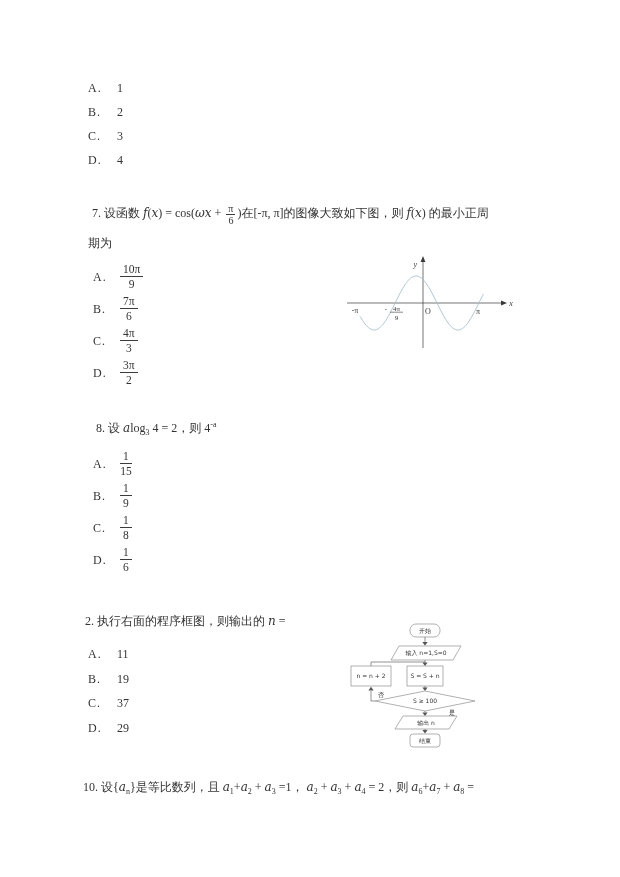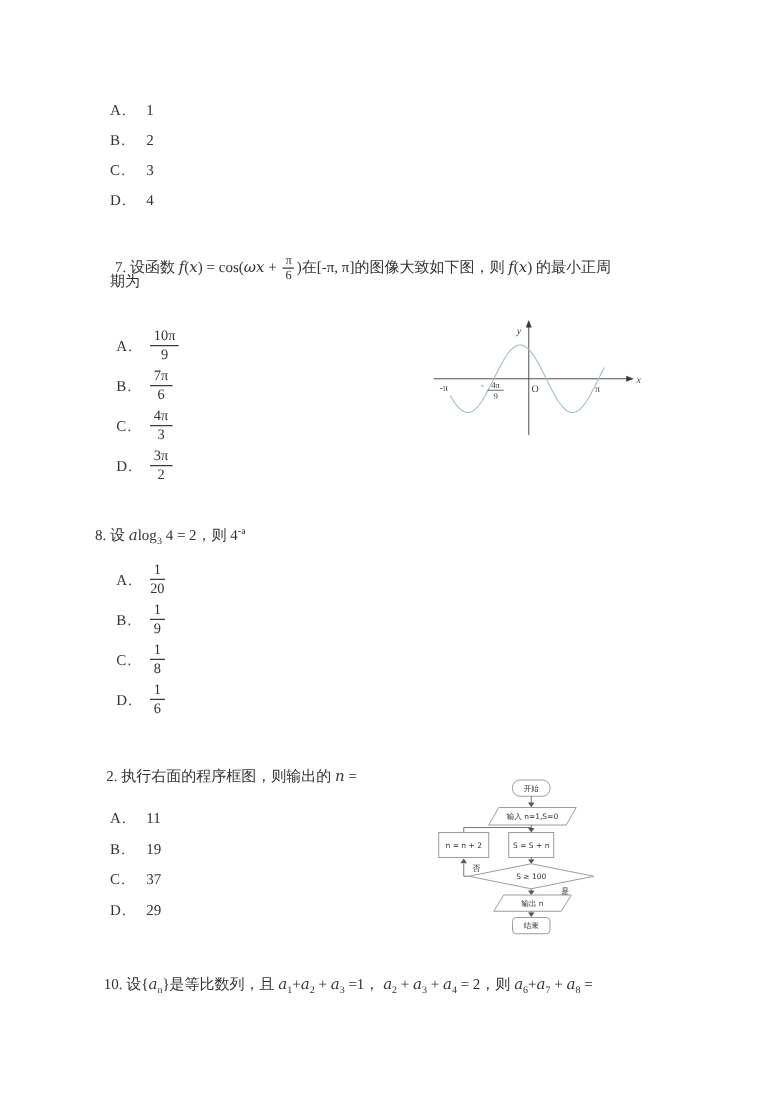--- a/index.html
+++ b/index.html
@@ -50,21 +50,21 @@
   <div class="opt">
     <span class="letter">D.</span>
     <span class="val">4</span>
   </div>
 </div>
 
 <div class="abs stem" style="left:92px;top:203px;width:480px"><span>7.  设函数 </span><i>f</i><span>(</span><i>x</i><span>) = cos(</span><i>ωx</i><span> + </span><span class="ifrac">
       <span class="fn">π</span>
       <span class="fd">6</span>
     </span><span>)在[-π,  π]的图像大致如下图，则 </span><i>f</i><span>(</span><i>x</i><span>) 的最小正周</span></div>
-<div class="abs stem" style="left:88px;top:216px">期为</div>
+<div class="abs stem" style="left:88px;top:234px">期为</div>
 
 <div class="abs opts r32" style="left:93px;top:261px">
   <div class="opt">
     <span class="letter">A.</span>
     <span class="vfrac">
         <span class="fn">10π</span>
         <span class="fd">9</span>
       </span>
   </div>
   <div class="opt">
@@ -102,28 +102,28 @@
   <text class="gtxt" x="87" y="60.5" text-anchor="middle">O</text>
   <text class="gtxt" x="137" y="60.5" text-anchor="middle">π</text>
   <g>
     <text class="gfrac" x="45" y="57.5" text-anchor="middle">-</text>
     <text class="gfrac" x="55.5" y="57.5" text-anchor="middle">4π</text>
     <line x1="49" y1="59.2" x2="62" y2="59.2" stroke="#3a3a3a" stroke-width="0.6"></line>
     <text class="gfrac" x="55.5" y="66.5" text-anchor="middle">9</text>
   </g>
 </svg>
 
-<div class="abs stem" style="left:76px;top:419px"><span>8.  设 </span><i>a</i><span>log</span><sub>3</sub><span> 4 = 2，则 4</span><sup>-a</sup></div>
+<div class="abs stem" style="left:96px;top:419px"><span>8.  设 </span><i>a</i><span>log</span><sub>3</sub><span> 4 = 2，则 4</span><sup>-a</sup></div>
 
 <div class="abs opts r32" style="left:93px;top:448px">
   <div class="opt">
     <span class="letter">A.</span>
     <span class="vfrac">
         <span class="fn">1</span>
-        <span class="fd">20</span>
+        <span class="fd">15</span>
       </span>
   </div>
   <div class="opt">
     <span class="letter">B.</span>
     <span class="vfrac">
         <span class="fn">1</span>
         <span class="fd">9</span>
       </span>
   </div>
   <div class="opt">

